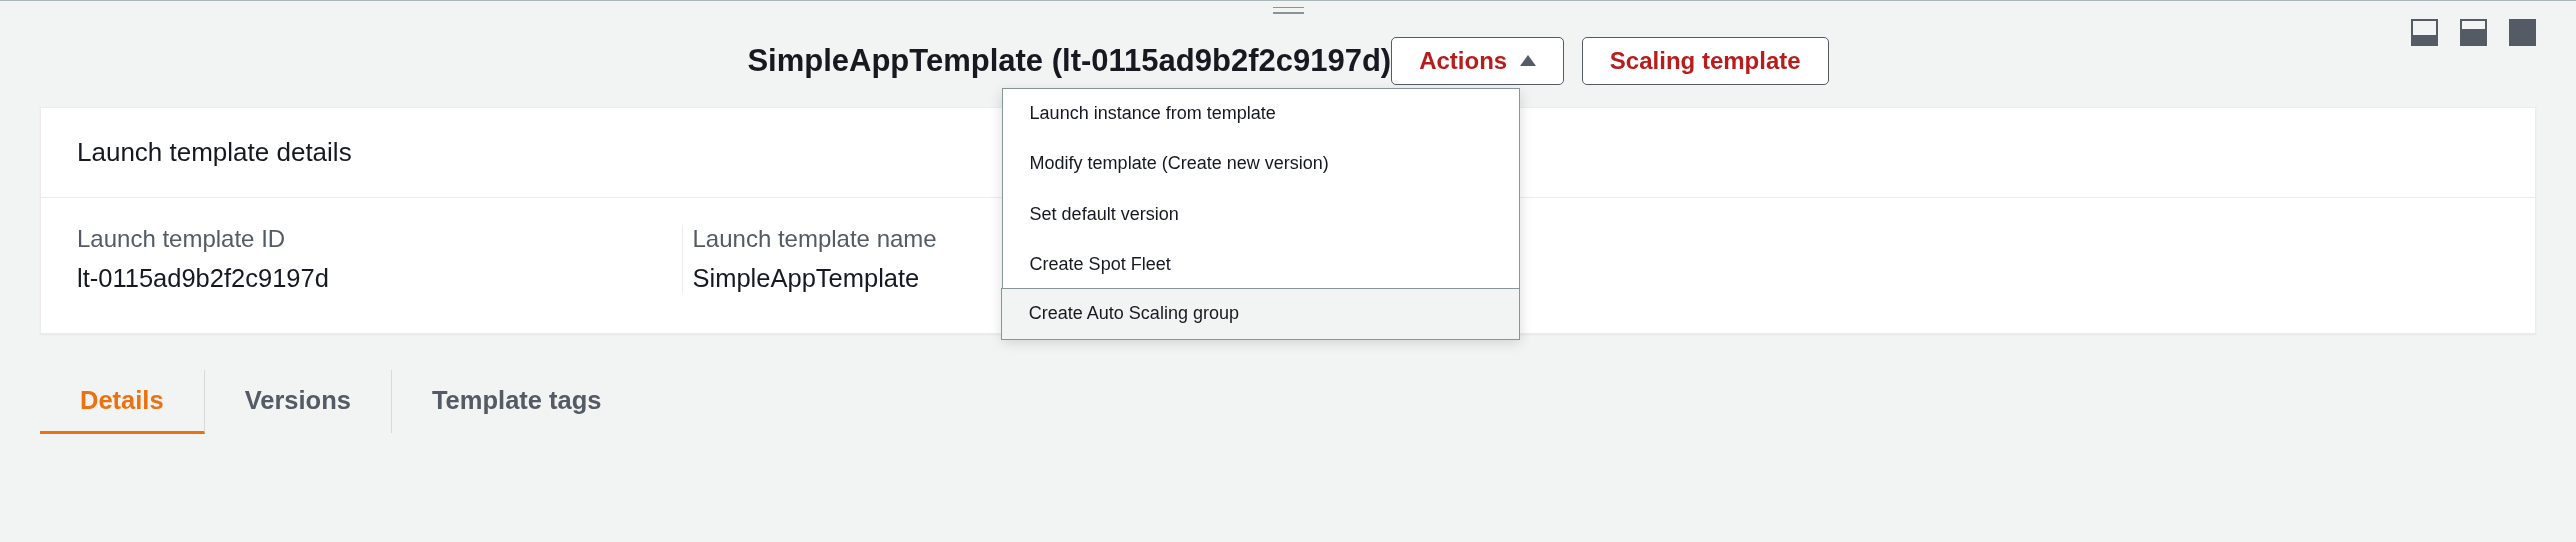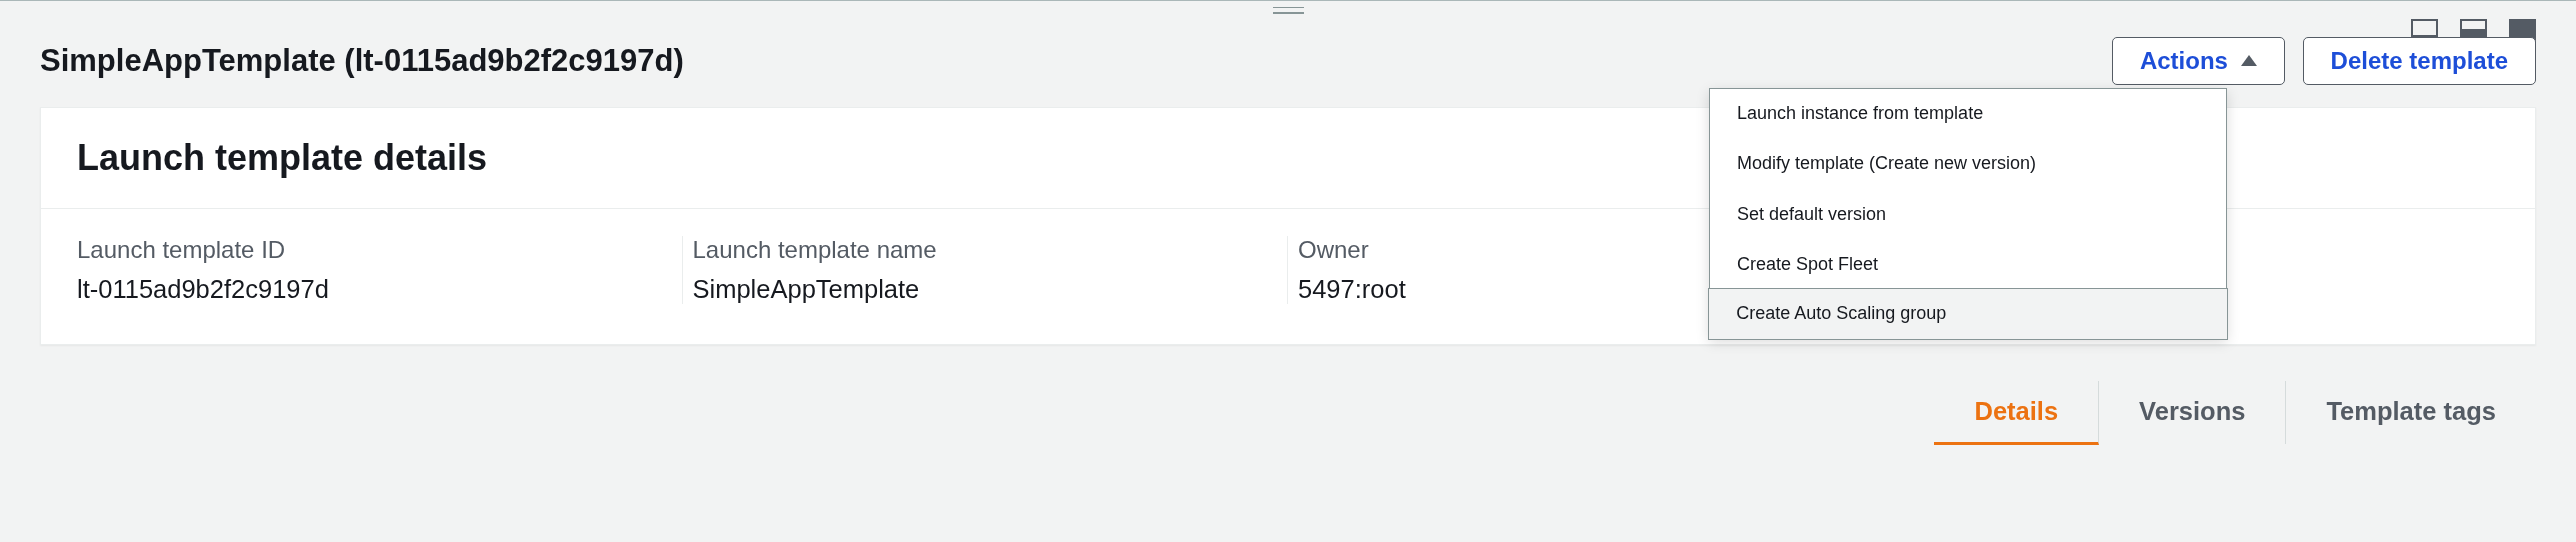--- a/index.html
+++ b/index.html
@@ -38,30 +38,30 @@
       width: 27px; height: 27px;
       border: 2.7px solid #545b64;
       position: relative;
     }
     .ic.bottom::after { content:""; position:absolute; left:0; right:0; bottom:0; height:9px; background:#545b64; }
     .ic.half::after { content:""; position:absolute; left:0; right:0; bottom:0; height:14.6px; background:#545b64; }
     .ic.full::after { content:""; position:absolute; left:0; right:0; top:0; bottom:0; background:#545b64; }
 
     .header-row {
       display: flex;
-      justify-content: space-between;
+      justify-content: center;
       align-items: center;
       padding: 14.6px 40px 22px 40px;
     }
     .title { font-size: 31px; font-weight: 700; }
     .buttons { display: flex; gap: 18px; position: relative; }
     .btn {
       background: #fff;
       border: 1.8px solid #545b64;
-      color: #1d4ed8;
+      color: #b91c1c;
       font-weight: 700;
       font-size: 24px;
       padding: 9px 27px;
       border-radius: 5px;
       cursor: pointer;
       display: flex;
       align-items: center;
       gap: 12.7px;
     }
     .btn .tri {
@@ -70,41 +70,40 @@
       border-right: 8.2px solid transparent;
       border-bottom: 11px solid #545b64;
     }
     .panel {
       background: #fff;
       margin: 0 40px;
       border: 0.9px solid #eaeded;
       box-shadow: 0 0.9px 1.8px rgba(0,0,0,0.05);
     }
     .panel-title {
-      font-size: 36px;
-      font-weight: 700;
+      font-size: 26px;
+      font-weight: 400;
       padding: 29px 36px;
       border-bottom: 1.8px solid #eaeded;
     }
     .kv-row {
       display: grid;
       grid-template-columns: repeat(4, 1fr);
       padding: 27px 36px 40px 36px;
     }
     .kv { border-right: 0.9px solid #eaeded; padding-right: 27px; padding-left: 10px; }
     .kv:first-child { padding-left: 0; }
     .kv:last-child { border-right: none; }
     .kv .k { color: #545b64; font-size: 24px; margin-bottom: 11px; }
     .kv .v { color: #16191f; font-size: 25.5px; }
 
     .tabs {
       display: flex;
       margin: 36px 40px 0 40px;
       border-bottom: 1.8px solid transparent;
-      justify-content: flex-end;
     }
     .tab {
       padding: 16.4px 40px;
       font-size: 25.5px;
       font-weight: 700;
       color: #545b64;
       cursor: pointer;
       border-right: 1.8px solid #d5dbdb;
     }
     .tab:last-child { border-right: none; }
@@ -148,21 +147,21 @@
 </div>
 
 <div class="header-row">
   <div class="title">SimpleAppTemplate (lt-0115ad9b2f2c9197d)</div>
   <div class="buttons">
     <button class="btn">
       <span>Actions</span>
       <span class="tri"></span>
     </button>
     <button class="btn">
-      <span>Delete template</span>
+      <span>Scaling template</span>
     </button>
 
     <div class="dropdown">
       <div class="dropdown-item">Launch instance from template</div>
       <div class="dropdown-item">Modify template (Create new version)</div>
       <div class="dropdown-item">Set default version</div>
       <div class="dropdown-item">Create Spot Fleet</div>
       <div class="dropdown-item hover">Create Auto Scaling group</div>
     </div>
   </div>

